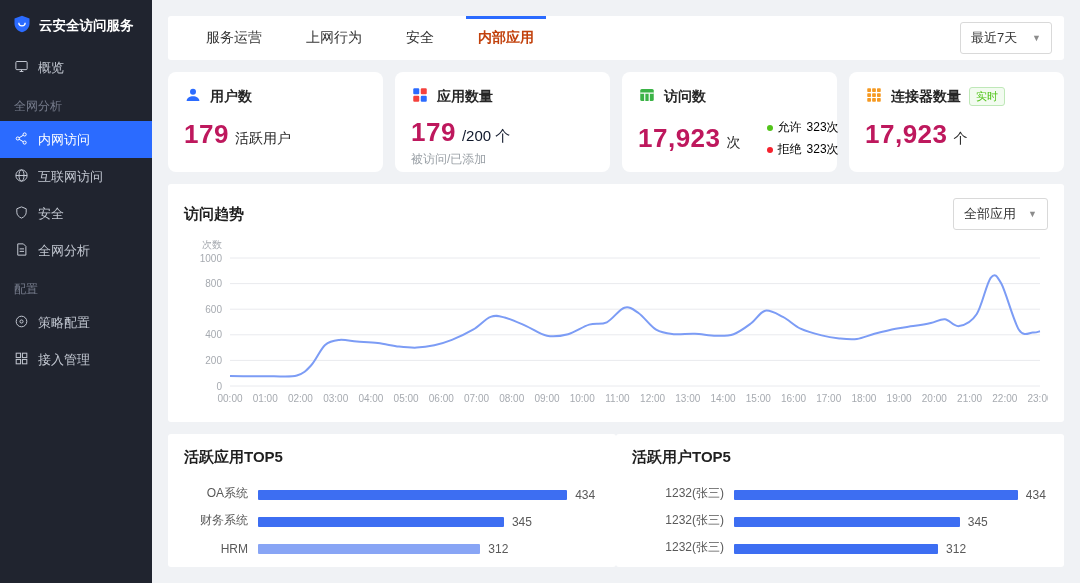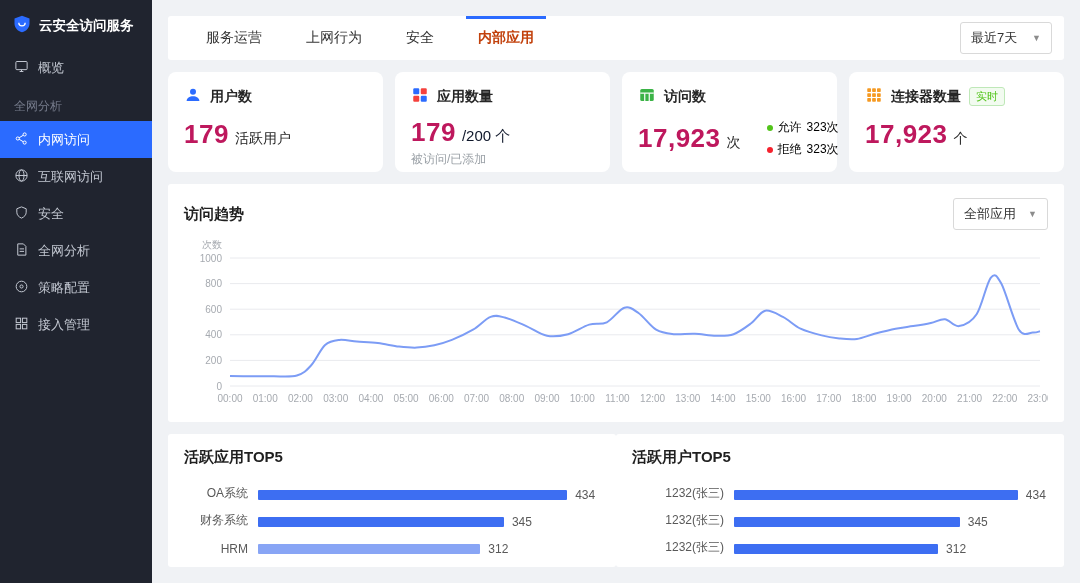--- a/index.html
+++ b/index.html
@@ -97,20 +97,21 @@
           </svg></span>
       <span>安全</span>
     </div>
     <div class="nav-item">
       <span><svg width="15" height="15" viewBox="0 0 24 24" fill="none" stroke="currentColor" stroke-width="1.6">
             <path d="M6 3h9l4 4v14H6z"></path>
             <path d="M9 11h7M9 15h7"></path>
           </svg></span>
       <span>全网分析</span>
     </div>
+    <div class="nav-section">配置</div>
     <div class="nav-item">
       <span><svg width="15" height="15" viewBox="0 0 24 24" fill="none" stroke="currentColor" stroke-width="1.6">
             <circle cx="12" cy="12" r="8.5"></circle>
             <circle cx="12" cy="12" r="2.5"></circle>
           </svg></span>
       <span>策略配置</span>
     </div>
     <div class="nav-item">
       <span><svg width="15" height="15" viewBox="0 0 24 24" fill="none" stroke="currentColor" stroke-width="1.6">
             <rect x="3.5" y="3.5" width="7" height="7"></rect>

